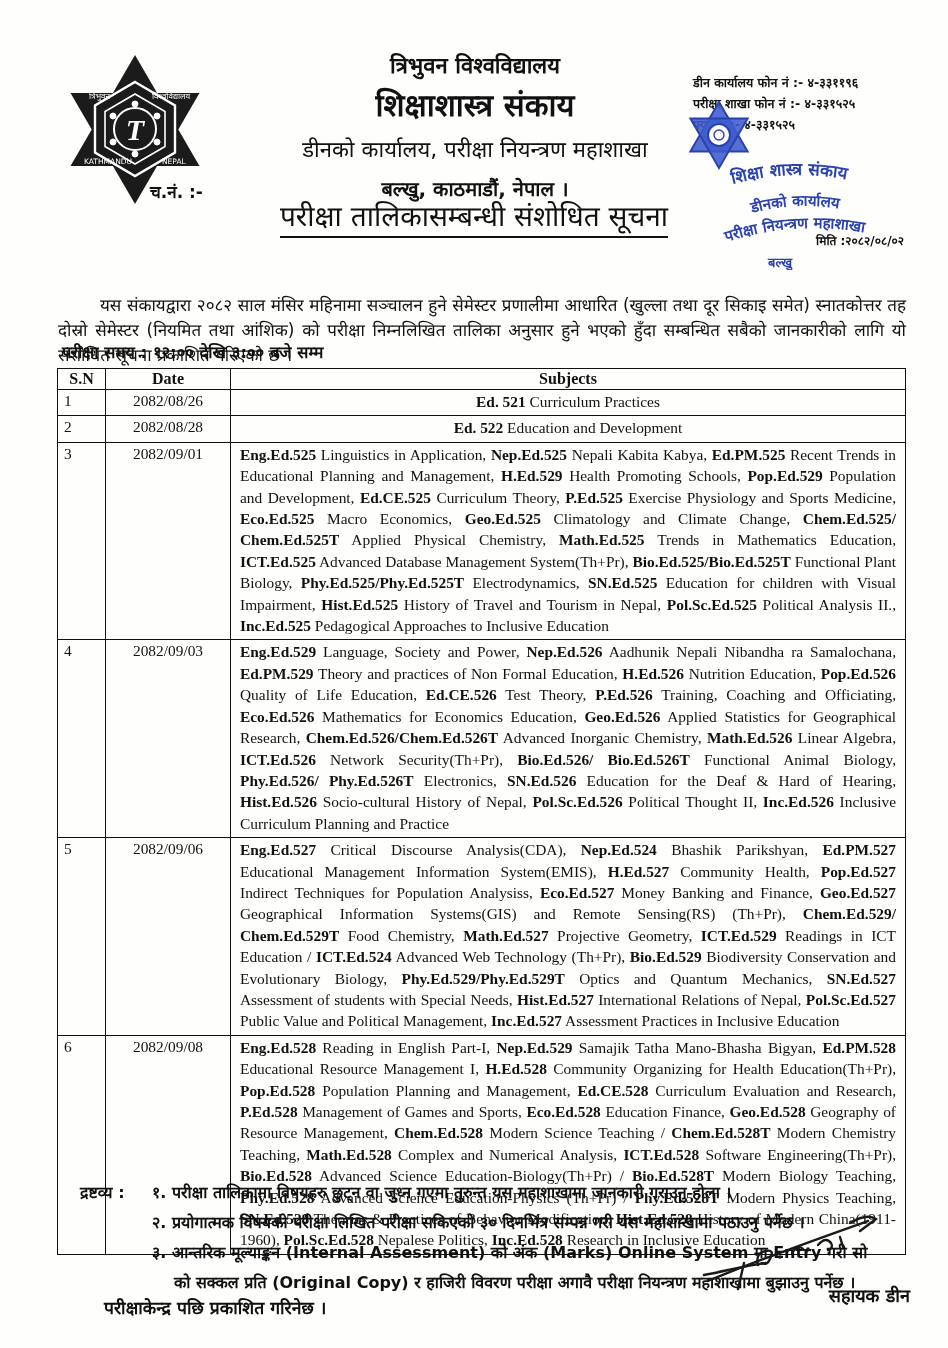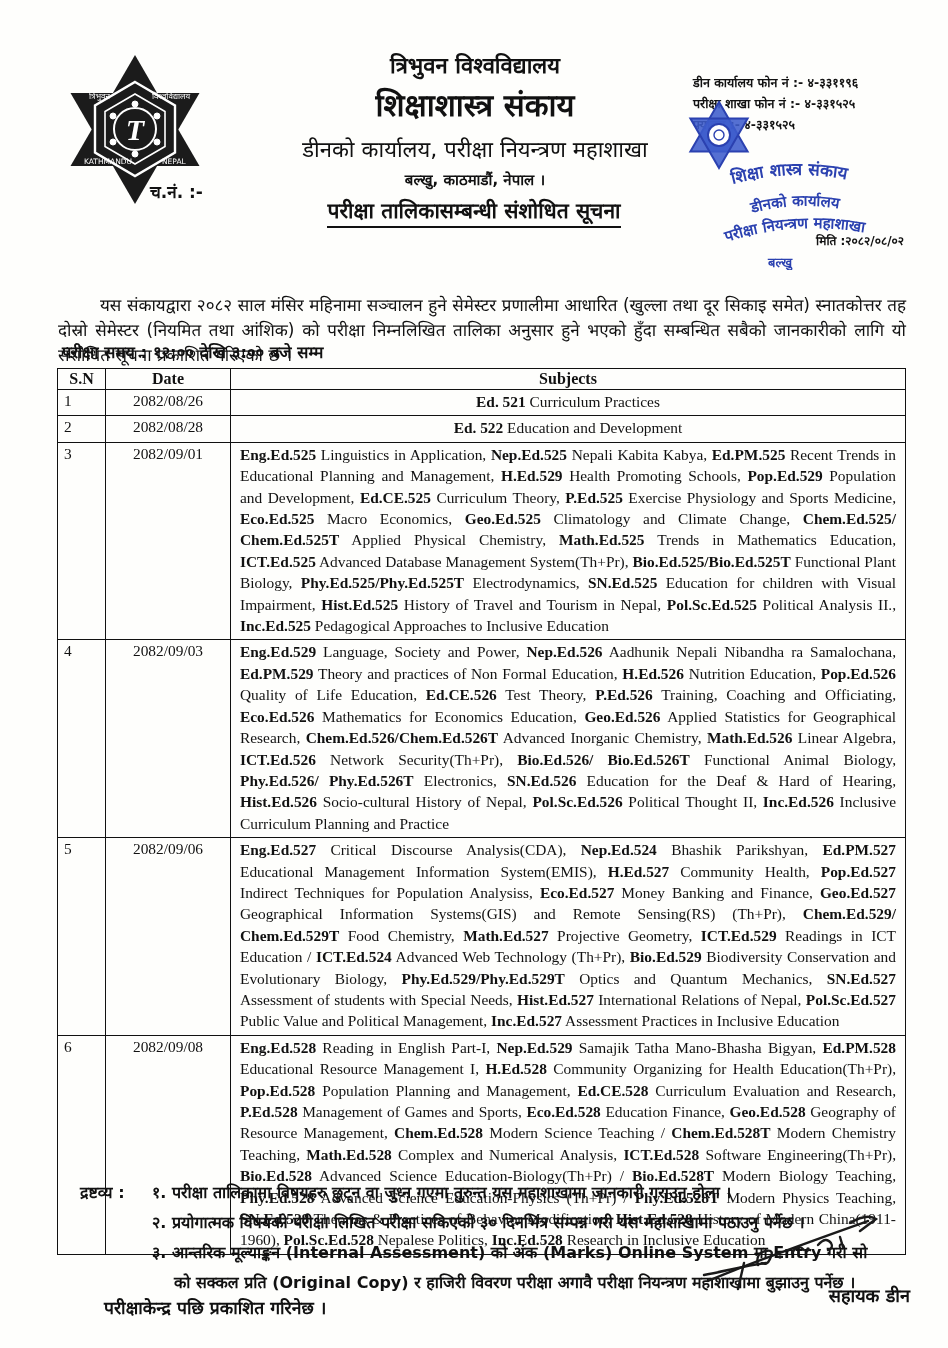--- a/index.html
+++ b/index.html
@@ -11,26 +11,26 @@
   }
   .dev { font-family:"DejaVu Sans", sans-serif; }
 
   
   .emblem { position:absolute; left:60px; top:54px; width:150px; height:155px; }
   .refno  { position:absolute; left:150px; top:180px; font-weight:bold; font-size:17px; }
   .head-center { position:absolute; left:240px; top:49px; width:470px; text-align:center; }
   .head-university { font-size:22px; font-weight:bold; }
   .head-faculty    { font-size:31px; font-weight:bold; margin-top:4px; }
   .head-office     { font-size:22px; font-weight:normal; margin-top:8px; white-space:nowrap; }
-  .head-address    { font-size:15px; font-weight:bold; margin-top:6px;text-align:center; }
+  .head-address    { font-size:20px; font-weight:bold; margin-top:12px;text-align:center; }
   .contacts { position:absolute; left:693px; top:72px; width:230px; font-size:12.5px; font-weight:bold; line-height:21px; }
   .stamp { position:absolute; left:632px; top:92px; width:282px; height:178px; pointer-events:none; }
 
   .notice-title-wrap { position:absolute; left:0; top:196px; width:948px; text-align:center; }
-  .notice-title { display:inline-block; font-size:21px; font-weight:bold; border-bottom:2px solid #111; padding-bottom:2px; }
+  .notice-title { display:inline-block; font-size:28px; font-weight:normal; border-bottom:2px solid #111; padding-bottom:2px; }
   .date-line { position:absolute; right:44px; top:232px; font-size:12px; font-weight:bold; }
 
   .intro {
     position:absolute; left:58px; top:276px; width:848px;
     font-size:17px; line-height:25px; text-align:justify; text-indent:42px;
   }
   .exam-time { position:absolute; left:62px; top:340px; font-size:16.5px; font-weight:bold; }
 
   
   .sched { position:absolute; left:57px; top:368px; width:849px; border-collapse:collapse; }

